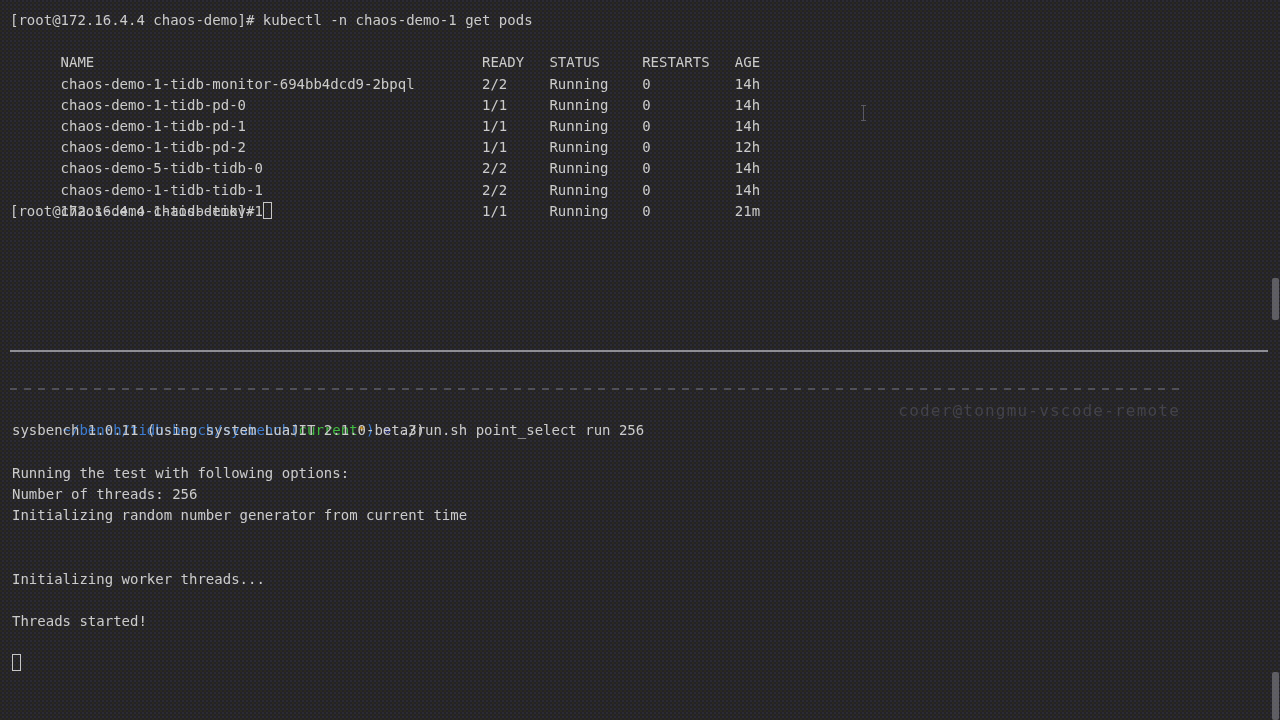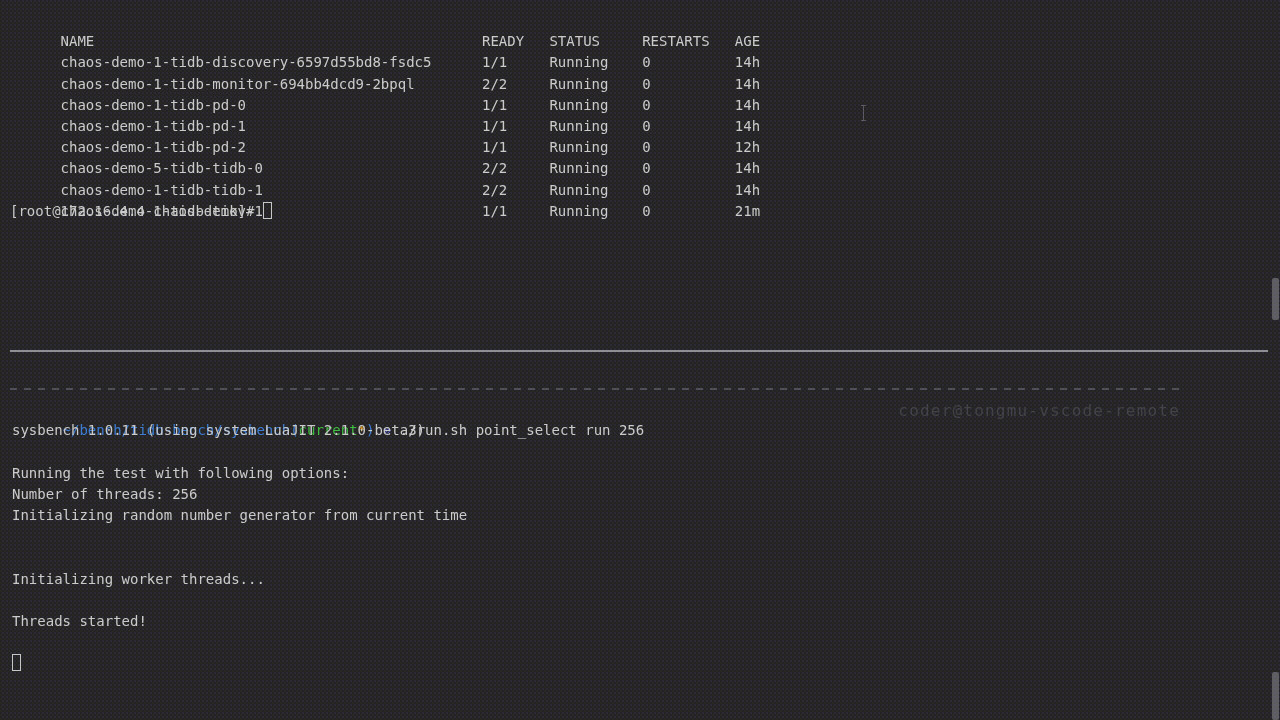--- a/index.html
+++ b/index.html
@@ -45,28 +45,26 @@
   .ibeam{position:absolute;left:860px;top:105px;width:7px;height:16px;opacity:.35;}
   .ibeam::before{content:"";position:absolute;left:3px;top:1px;bottom:1px;width:1px;background:#b8b8c8;}
   .ibeam::after{content:"";position:absolute;left:1px;right:1px;top:0;height:1px;background:#b8b8c8;box-shadow:0 15px 0 #b8b8c8;}
 </style>
 </head>
 <body>
 
 <div class="screen">
 
   <div class="term term-top">
+    <div class="tline"><span>[root@172.16.4.4 chaos-demo]# kubectl -n chaos-demo-1 get pods</span></div>
 
     <div class="tline">
       <span class="col col-name">NAME</span><span class="col col-ready">READY</span><span class="col col-status">STATUS</span><span class="col col-restarts">RESTARTS</span><span class="col">AGE</span>
     </div>
 
-    <div class="tline">
-      <span class="col col-name">chaos-demo-1-tidb-discovery-6597d55bd8-fsdc5</span><span class="col col-ready">1/1</span><span class="col col-status">Running</span><span class="col col-restarts">0</span><span class="col">14h</span>
-    </div>
     <div class="tline">
       <span class="col col-name">chaos-demo-1-tidb-monitor-694bb4dcd9-2bpql</span><span class="col col-ready">2/2</span><span class="col col-status">Running</span><span class="col col-restarts">0</span><span class="col">14h</span>
     </div>
     <div class="tline">
       <span class="col col-name">chaos-demo-1-tidb-pd-0</span><span class="col col-ready">1/1</span><span class="col col-status">Running</span><span class="col col-restarts">0</span><span class="col">14h</span>
     </div>
     <div class="tline">
       <span class="col col-name">chaos-demo-1-tidb-pd-1</span><span class="col col-ready">1/1</span><span class="col col-status">Running</span><span class="col col-restarts">0</span><span class="col">14h</span>
     </div>
     <div class="tline">

